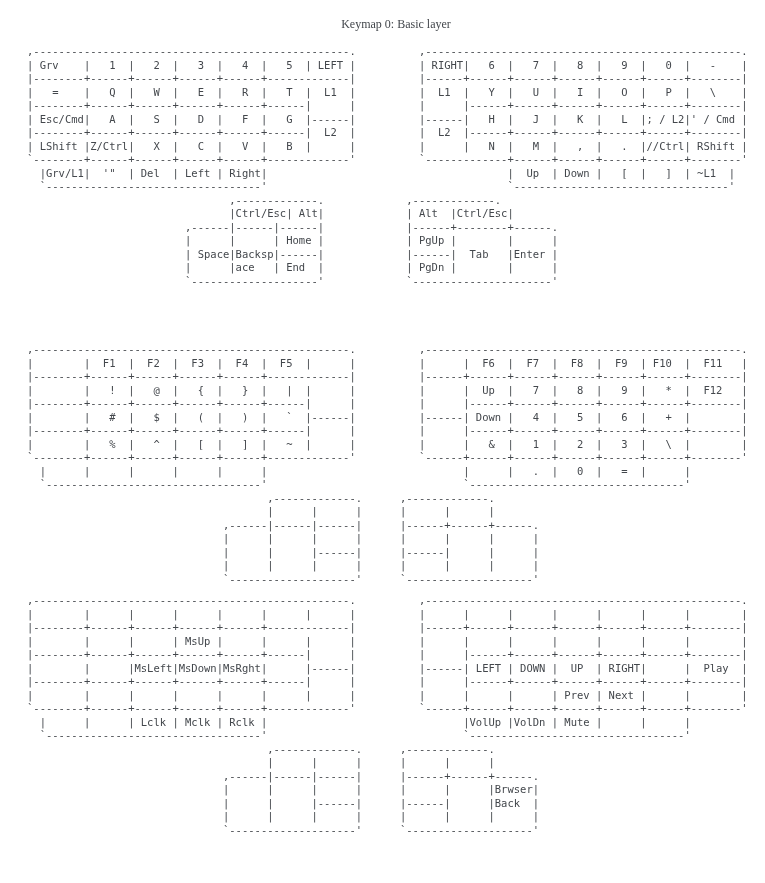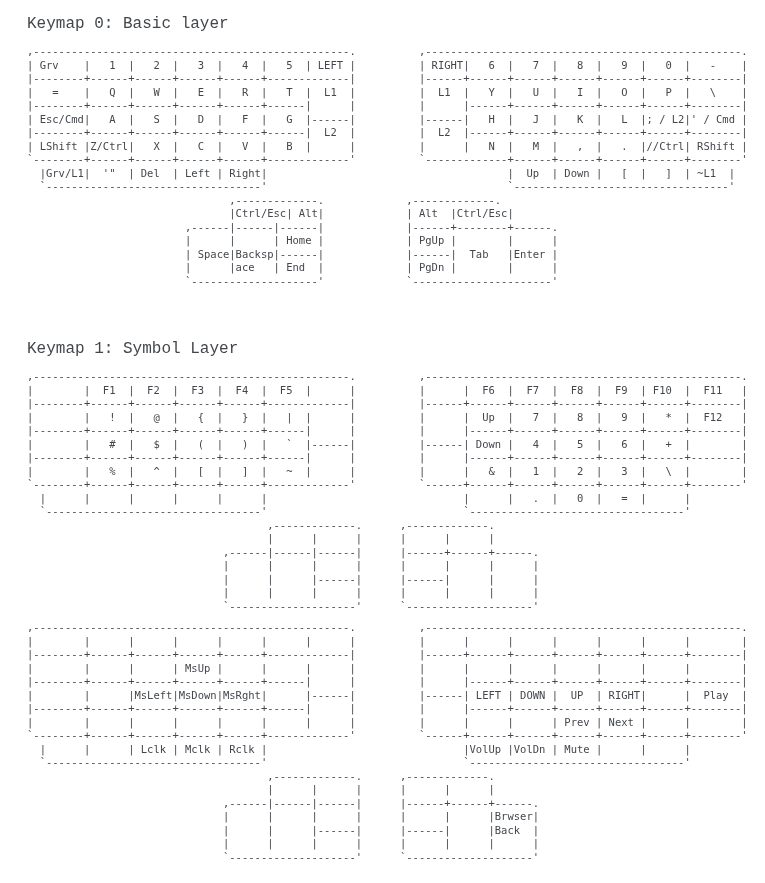--- a/index.html
+++ b/index.html
@@ -11,25 +11,26 @@
     font-family: "DejaVu Sans Mono", monospace;
   }
   .doc {
     padding: 18px 0 0 27px;
     color: #43474c;
   }
   .keymap-section { display: block; }
   .keymap-section.gap-large { margin-bottom: 55px; }
   .keymap-section.gap-small { margin-bottom: 8px; }
   .keymap-title {
-    font-family: Liberation Mono, monospace;
-    font-size: 16px;
+    font-family: Liberation Serif, serif;
+    font-size: 12px;
     line-height: 13.5px;
     white-space: pre;
     margin-bottom: 13.5px;
+    text-align: center;
   }
   .keymap-art {
     font-family: "DejaVu Sans Mono", monospace;
     font-size: 10.5px;
     line-height: 13.5px;
     white-space: pre;
     tab-size: 4;
   }
 </style>
 </head>
@@ -53,21 +54,20 @@
                                 ,-------------.             ,-------------.
                                 |Ctrl/Esc| Alt|             | Alt  |Ctrl/Esc|
                          ,------|------|------|             |------+--------+------.
                          |      |      | Home |             | PgUp |        |      |
                          | Space|Backsp|------|             |------|  Tab   |Enter |
                          |      |ace   | End  |             | PgDn |        |      |
                          `--------------------'             `----------------------'</pre>
   </section>
 
   <section class="keymap-section gap-small">
-    <div class="keymap-title">Keymap 1: Symbol Layer</div>
     <pre class="keymap-art">,--------------------------------------------------.          ,--------------------------------------------------.
 |        |  F1  |  F2  |  F3  |  F4  |  F5  |      |          |      |  F6  |  F7  |  F8  |  F9  | F10  |  F11   |
 |--------+------+------+------+------+-------------|          |------+------+------+------+------+------+--------|
 |        |   !  |   @  |   {  |   }  |   |  |      |          |      |  Up  |   7  |   8  |   9  |   *  |  F12   |
 |--------+------+------+------+------+------|      |          |      |------+------+------+------+------+--------|
 |        |   #  |   $  |   (  |   )  |   `  |------|          |------| Down |   4  |   5  |   6  |   +  |        |
 |--------+------+------+------+------+------|      |          |      |------+------+------+------+------+--------|
 |        |   %  |   ^  |   [  |   ]  |   ~  |      |          |      |   &amp;  |   1  |   2  |   3  |   \  |        |
 `--------+------+------+------+------+-------------'          `------+------+------+------+------+------+--------'
   |      |      |      |      |      |                               |      |   .  |   0  |   =  |      |

